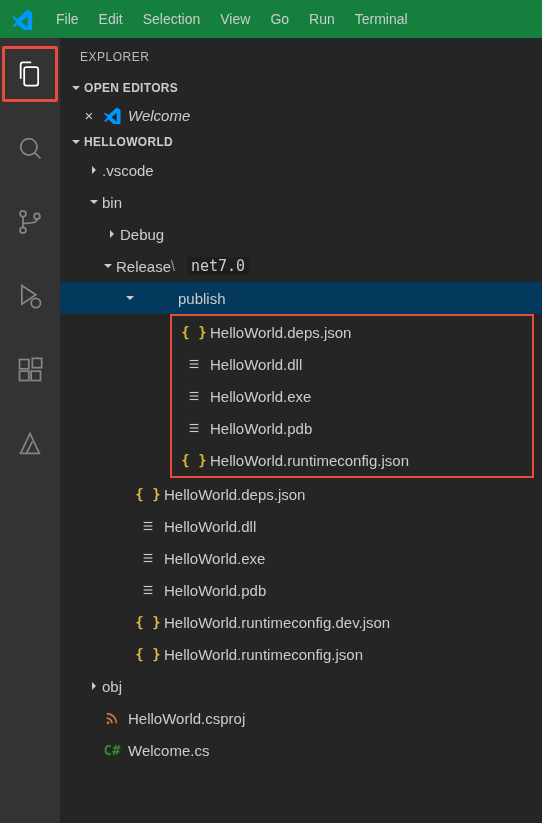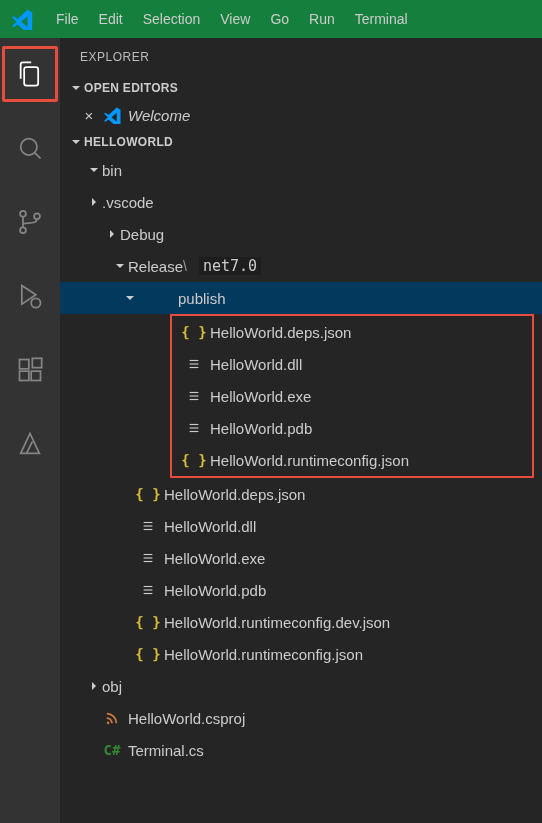--- a/index.html
+++ b/index.html
@@ -251,42 +251,42 @@
       <svg class="chevron" viewBox="0 0 16 16" width="16" height="16">
           <path fill="currentColor" d="M4 6l4 4 4-4z"></path>
         </svg>
       <span>HELLOWORLD</span>
     </div>
 
     <div class="tree" id="tree">
         <div class="tree-row" style="padding-left: 26px;">
           <span class="chevron">
             <svg viewBox="0 0 16 16" width="16" height="16">
+              <path fill="#cccccc" d="M6 4l4 4-4 4z"></path>
+            </svg>
+          </span>
+          <span class="label">.vscode</span>
+        </div>
+        <div class="tree-row" style="padding-left: 26px;">
+          <span class="chevron">
+            <svg viewBox="0 0 16 16" width="16" height="16">
               <path fill="#cccccc" d="M4 6l4 4 4-4z"></path>
             </svg>
           </span>
           <span class="label">bin</span>
         </div>
-        <div class="tree-row" style="padding-left: 26px;">
+        <div class="tree-row" style="padding-left: 44px;">
           <span class="chevron">
             <svg viewBox="0 0 16 16" width="16" height="16">
               <path fill="#cccccc" d="M6 4l4 4-4 4z"></path>
             </svg>
           </span>
-          <span class="label">.vscode</span>
-        </div>
-        <div class="tree-row" style="padding-left: 44px;">
-          <span class="chevron">
-            <svg viewBox="0 0 16 16" width="16" height="16">
-              <path fill="#cccccc" d="M6 4l4 4-4 4z"></path>
-            </svg>
-          </span>
           <span class="label">Debug</span>
         </div>
-        <div class="tree-row" style="padding-left: 52px;">
+        <div class="tree-row" style="padding-left: 40px;">
           <span class="chevron">
             <svg viewBox="0 0 16 16" width="16" height="16">
               <path fill="#cccccc" d="M4 6l4 4 4-4z"></path>
             </svg>
           </span>
           <span class="label">Release</span> 
           <span style="color:#999;">\</span>
           <span class="path-label">net7.0</span>
         </div>
         <div class="tree-row selected" style="padding-left: 62px;">
@@ -390,17 +390,17 @@
         <div class="tree-row" style="padding-left: 42px;">
           <span class="file-icon icon-rss">
             <svg width="14" height="14" viewBox="0 0 16 16">
               <path fill="#d07a3c" d="M2 2a12 12 0 0 1 12 12h-2A10 10 0 0 0 2 4V2zm0 5a7 7 0 0 1 7 7H7a5 5 0 0 0-5-5V7zm1.5 5A1.5 1.5 0 1 1 2 13.5 1.5 1.5 0 0 1 3.5 12z"></path>
             </svg>
           </span>
           <span class="label">HelloWorld.csproj</span>
         </div>
         <div class="tree-row" style="padding-left: 42px;">
           <span class="file-icon icon-cs">C#</span>
-          <span class="label">Terminal.cs</span>
+          <span class="label">Welcome.cs</span>
         </div>
       </div>
   </div>
 </div>
 
 </body></html>

